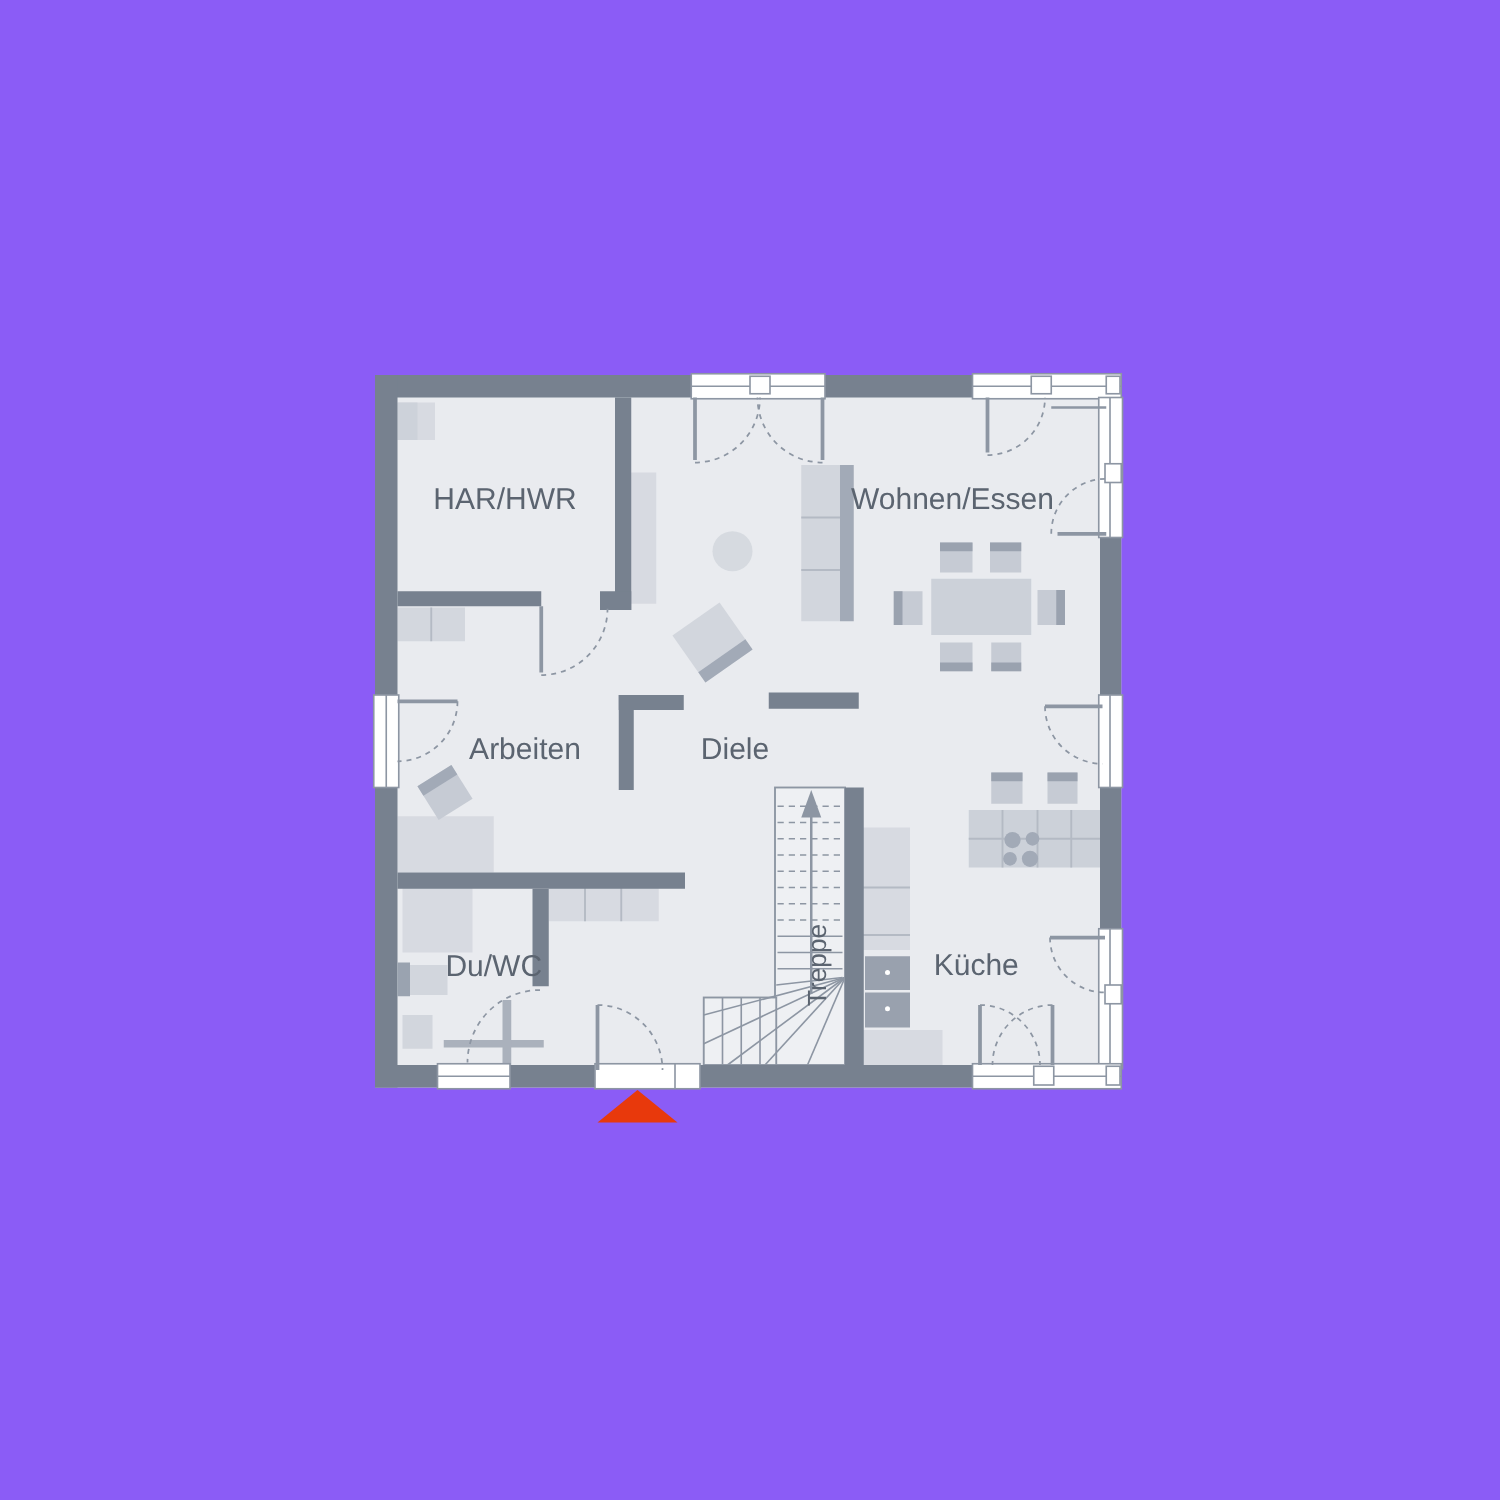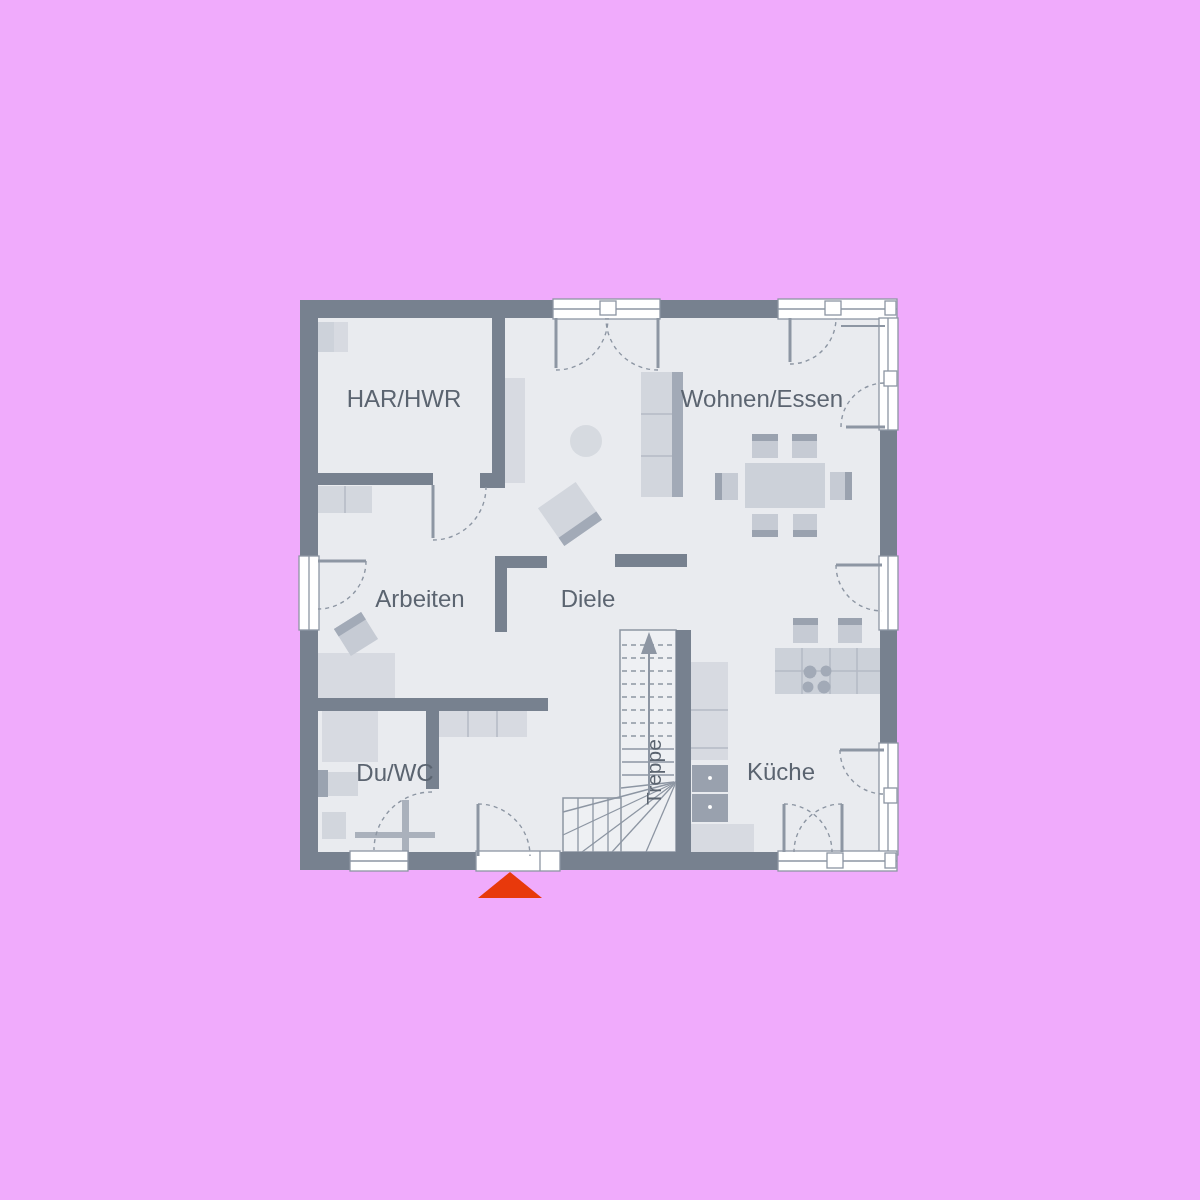--- a/index.html
+++ b/index.html
@@ -1,16 +1,16 @@
 <!DOCTYPE html>
 <html><head>
 <meta charset="utf-8">
 <style>
   html,body{margin:0;padding:0;background:#ffffff;}
-  .canvas{position:relative;width:1200px;height:1200px;background:#f0abfc;overflow:hidden;
+  .canvas{position:relative;width:1200px;height:1200px;background:#8b5cf6;overflow:hidden;
           font-family:"Liberation Sans", sans-serif;}
   svg{display:block;}
   text{font-family:"Liberation Sans", sans-serif;fill:#5b6470;font-size:24px;}
   .treppe-label{font-size:21px;}
 </style>
 </head>
 <body>
 
 <div class="canvas">
 <svg width="1200" height="1200" viewBox="0 0 1200 1200">

